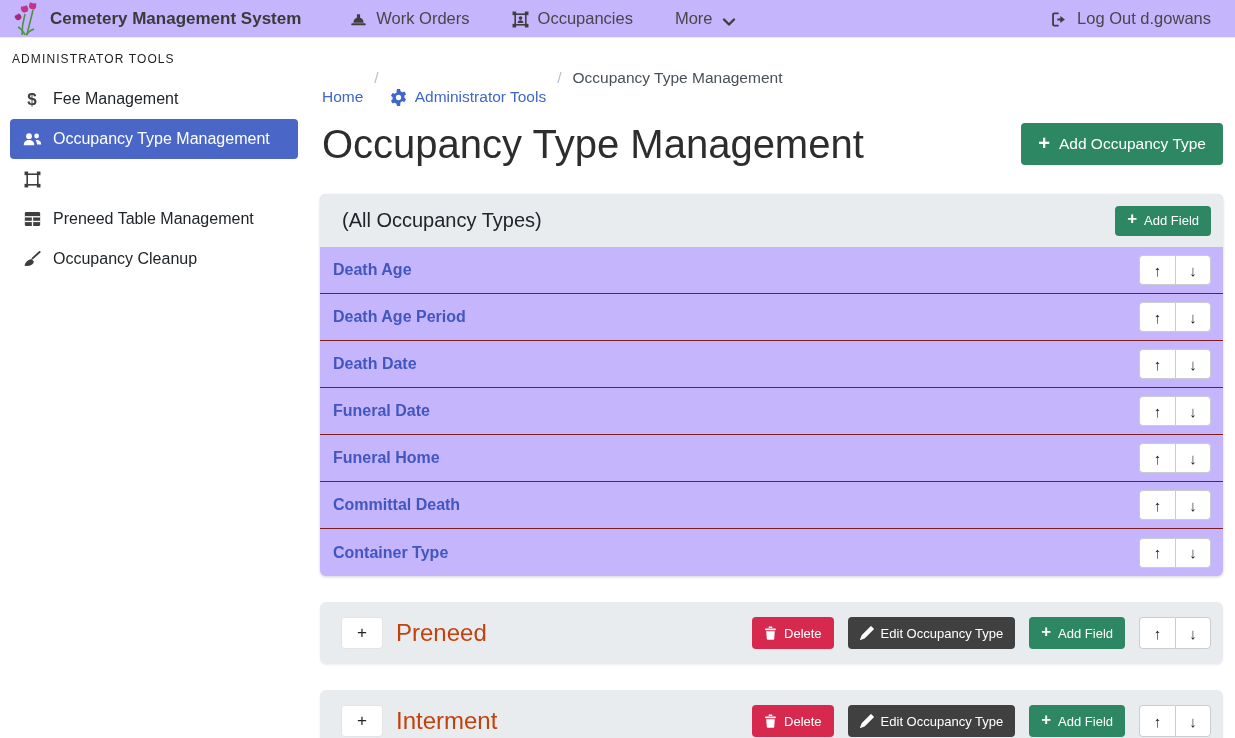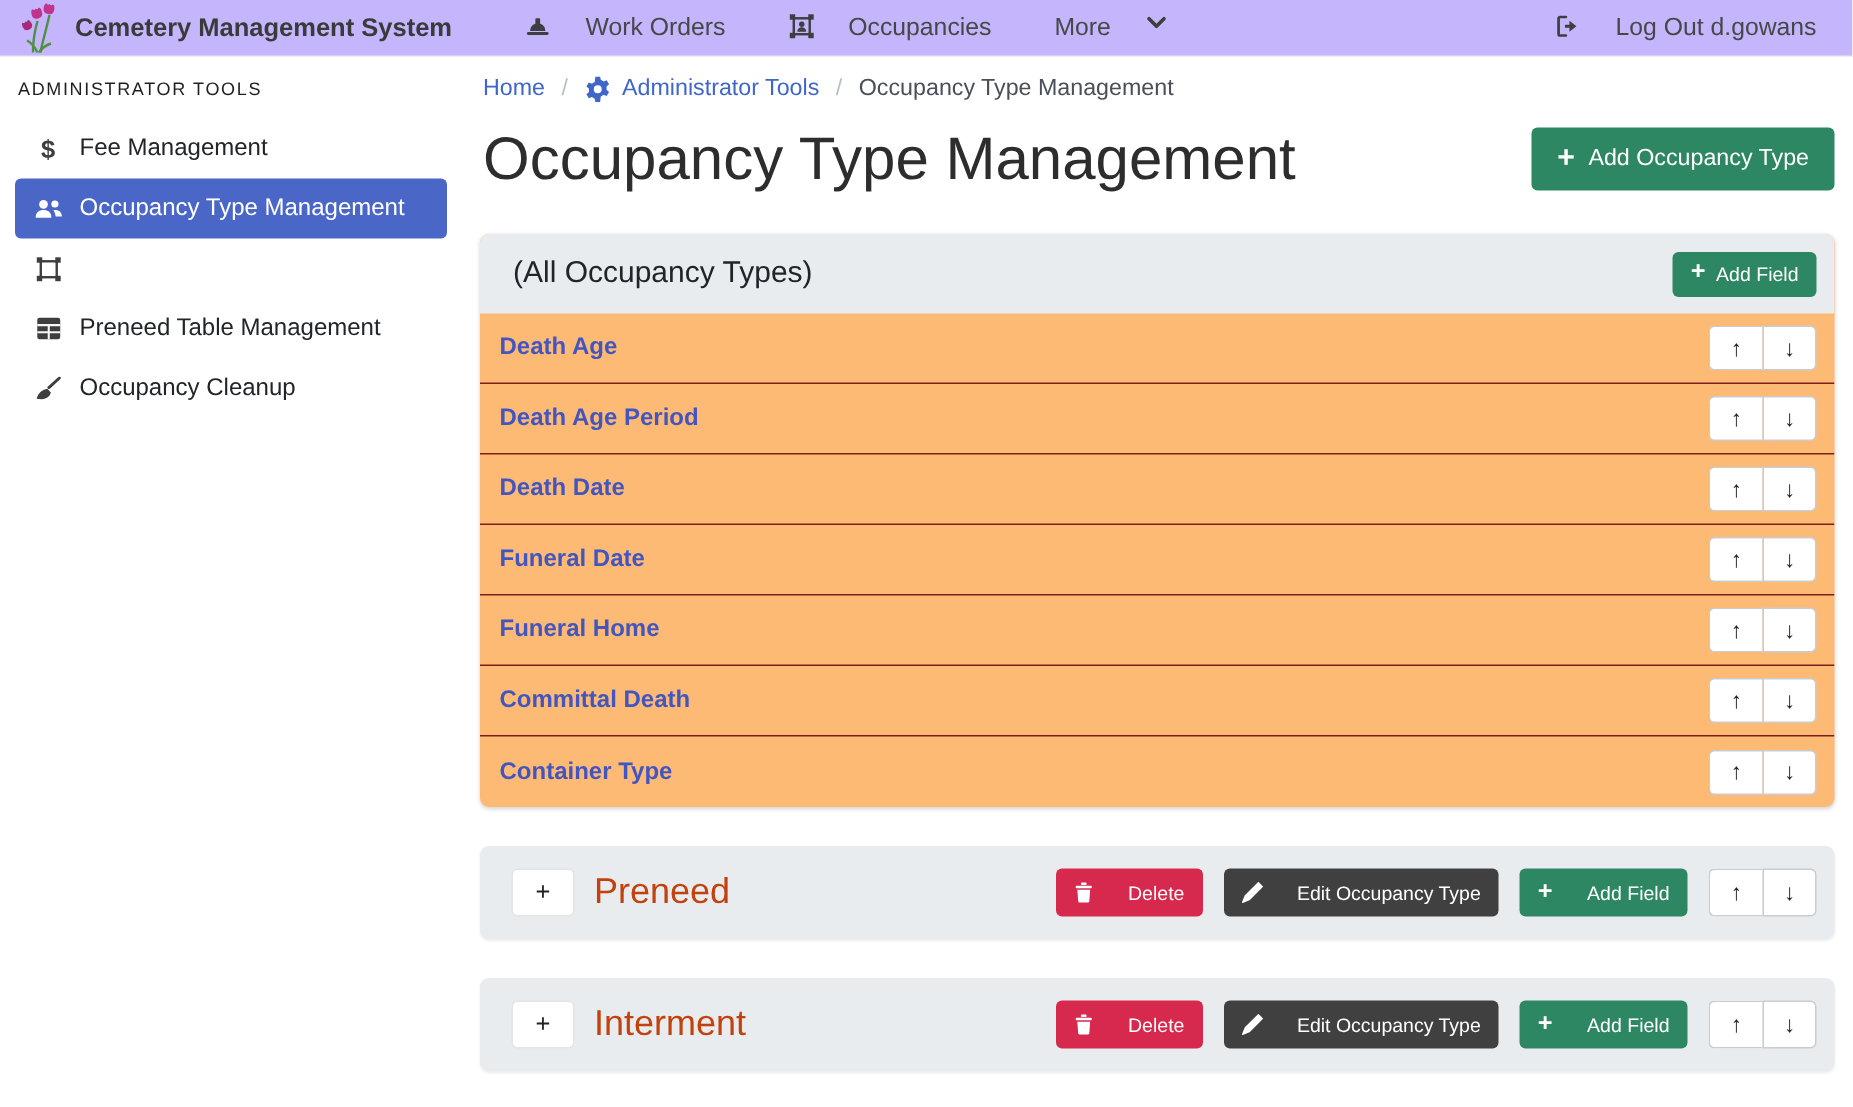--- a/index.html
+++ b/index.html
@@ -9,56 +9,56 @@
     font-family: "Liberation Sans", sans-serif;
     color: #212529;
   }
   
   .navbar {
     height: 38px; background: #c4b5fd; border-bottom: 1px solid #ededed;
     display: flex; align-items: center; padding: 0 24px 0 14px;
   }
   .brand { display: flex; align-items: center; gap: 10px; margin-right: 28px; cursor: pointer; }
   .brand-text { font-size: 17px; font-weight: 700; color: #3a3a3a; }
-  .nav-item { display: flex; align-items: flex-start; gap: 23px; margin: 0 21px; font-size: 16.5px; color: #474747; cursor: pointer; }
+  .nav-item { display: flex; align-items: flex-end; gap: 9px; margin: 0 21px; font-size: 16.5px; color: #474747; cursor: pointer; }
   .nav-icon { display: flex; color: #3e3e3e; }
   .logout { margin-left: auto; margin-right: 0; }
   
   .layout { display: flex; height: 683px; }
   .sidebar { width: 310px; flex-shrink: 0; padding-top: 8px; }
   .sidebar-heading { font-size: 12px; letter-spacing: 1.1px; color: #1f1f1f; margin: 6px 0 13px 12px; text-transform: uppercase; }
   .side-item {
     height: 40px; display: flex; align-items: center;
     margin: 0 12px 0 10px; padding: 0 10px; border-radius: 4px;
     font-size: 16px; color: #212529; cursor: pointer;
   }
   .side-icon { width: 24px; display: flex; justify-content: center; margin-right: 9px; color: #3e3e3e; }
   .side-item.active { background: #4a67c8; color: #ffffff; }
   .side-item.active .side-icon { color: #ffffff; }
   .dollar-glyph { font-size: 17px; font-weight: 700; line-height: 1; }
   .main { flex: 1; padding: 10px 12px 0 10px; }
   
   .breadcrumb { display: flex; align-items: center; gap: 11px; font-size: 15.5px; margin: 2px 0 0 2px; }
-  .crumb-link { color: #3f66c9; display: flex; align-items: center; gap: 8px; cursor: pointer; }
+  .crumb-link { color: #3f66c9; display: flex; align-items: center; gap: 8px; cursor: pointer; margin-top: 38px; }
   .crumb-sep { color: #b9bfc6; }
   .crumb-current { color: #495057; }
   
   .title-row { display: flex; justify-content: space-between; align-items: center; margin: 14px 0 26px 2px; }
   .page-title { font-size: 40px; font-weight: 300; color: #2d2d2d; line-height: 1.2; }
   
   .btn { border: none; border-radius: 4px; color: #fff; display: inline-flex; align-items: center; cursor: pointer; font-family: inherit; white-space: nowrap; }
   .btn-green { background: #2e8763; }
   .btn-teal  { background: #404040; }
   .btn-red   { background: #d6294d; }
   .btn-lg { height: 42px; padding: 0 17px; font-size: 15.5px; gap: 9px; }
-  .btn-sm { height: 32px; padding: 0 12px; font-size: 13px; gap: 23px; }
+  .btn-sm { height: 32px; padding: 0 12px; font-size: 13px; gap: 7px; }
   .btn-xs { height: 30px; padding: 0 12px; font-size: 13px; gap: 7px; }
   .plus-glyph { font-size: 1.3em; font-weight: 600; line-height: 1; margin-top: -2px; }
   
-  .card { border-radius: 6px; box-shadow: 0 1px 3px rgba(0,0,0,.18); background: #fdba74; overflow: hidden; }
+  .card { border-radius: 6px; box-shadow: 0 1px 3px rgba(0,0,0,.18); background: #c4b5fd; overflow: hidden; }
   .card-header { background: #e9ecef; height: 53px; display: flex; align-items: center; justify-content: space-between; padding: 0 12px 0 22px; }
   .card-title { font-size: 20px; color: #212529; }
   .field-row { height: 47px; display: flex; align-items: center; justify-content: space-between; padding: 0 12px 0 13px; border-bottom: 1px solid #7f1d1d; }
   .field-row:last-child { border-bottom: none; }
   .field-link { font-size: 16px; font-weight: 700; color: #4356c0; cursor: pointer; }
   
   .arrow-group { display: inline-flex; }
   .arrow-btn {
     width: 36px; height: 30px; background: #fff; border: 1px solid #c9ccd0;
     color: #212529; font-size: 15px; display: flex; align-items: center; justify-content: center;

